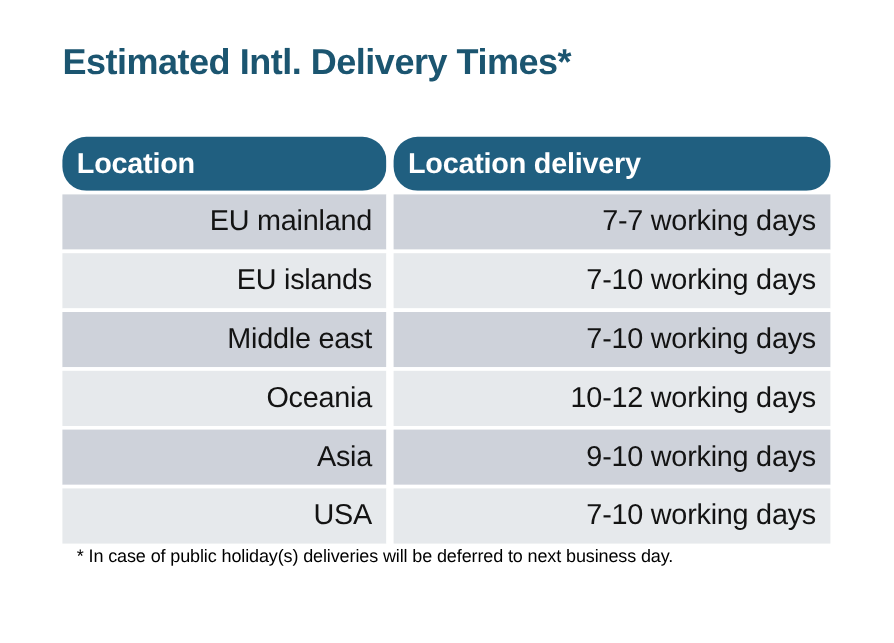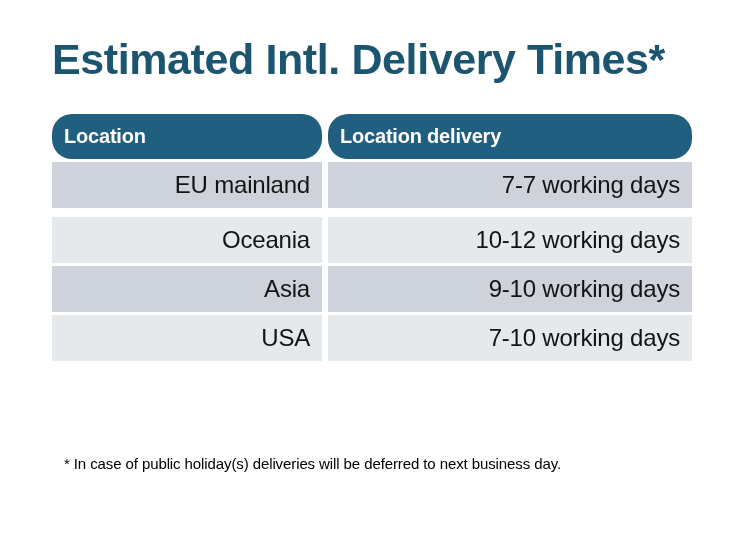--- a/index.html
+++ b/index.html
@@ -17,21 +17,21 @@
     position: relative;
     width: 745px;
     height: 536px;
     background: #ffffff;
     box-sizing: border-box;
   }
   .page-title {
     position: absolute;
     left: 52px;
     top: 36px;
-    font-size: 43px;
+    font-size: 30px;
     font-weight: bold;
     letter-spacing: -0.4px;
     color: #1b5570;
     white-space: nowrap;
     line-height: 1.1;
   }
   .delivery-table {
     position: absolute;
     left: 52px;
     top: 114px;
@@ -60,21 +60,21 @@
   }
   .row-spacer td {
     height: 3px;
     padding: 0;
     background: #ffffff;
   }
   .header-row th {
     height: 45px;
     background: #205f80;
     color: #ffffff;
-    font-size: 20px;
+    font-size: 24px;
     font-weight: bold;
     letter-spacing: -0.2px;
     border-radius: 20px;
   }
   .body-row td {
     height: 46px;
     font-size: 24px;
     color: #131313;
     letter-spacing: -0.2px;
     text-align: right;
@@ -117,23 +117,33 @@
       </tr>
       <tr class="body-row shade-dark">
         <td class="cell col-location">EU mainland</td>
         <td class="col-spacer"></td>
         <td class="cell col-delivery">7-7 working days</td>
       </tr>
 
       <tr class="row-spacer">
         <td colspan="3"></td>
       </tr>
+      <tr class="body-row shade-light">
+        <td class="cell col-location">EU islands</td>
+        <td class="col-spacer"></td>
+        <td class="cell col-delivery">7-10 working days</td>
+      </tr>
 
       <tr class="row-spacer">
         <td colspan="3"></td>
+      </tr>
+      <tr class="body-row shade-dark">
+        <td class="cell col-location">Middle east</td>
+        <td class="col-spacer"></td>
+        <td class="cell col-delivery">7-10 working days</td>
       </tr>
 
       <tr class="row-spacer">
         <td colspan="3"></td>
       </tr>
       <tr class="body-row shade-light">
         <td class="cell col-location">Oceania</td>
         <td class="col-spacer"></td>
         <td class="cell col-delivery">10-12 working days</td>
       </tr>

